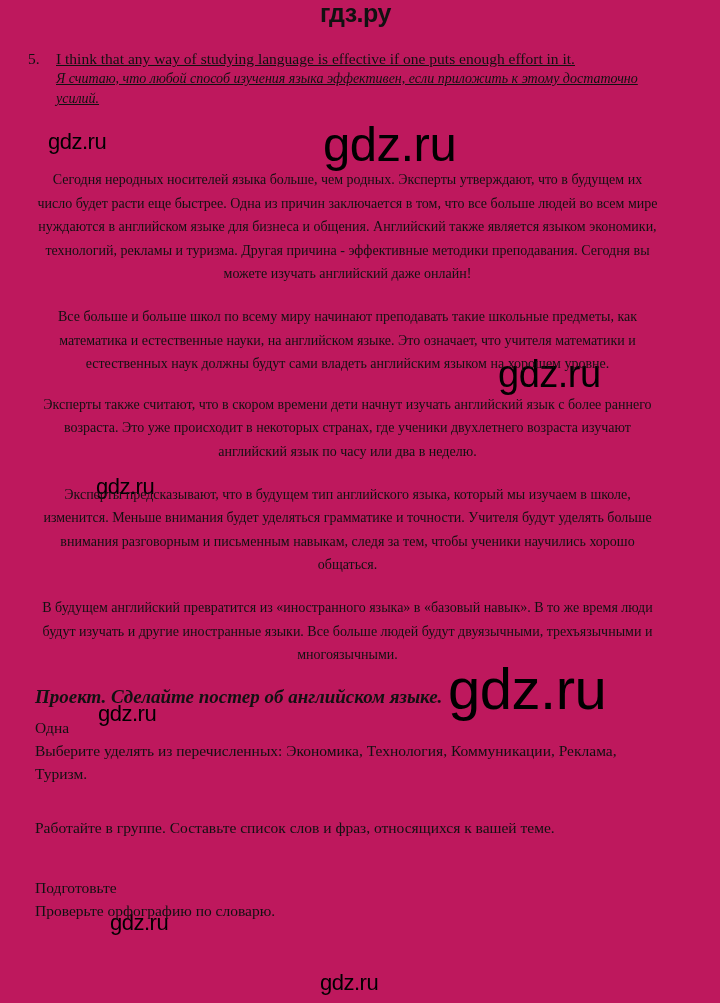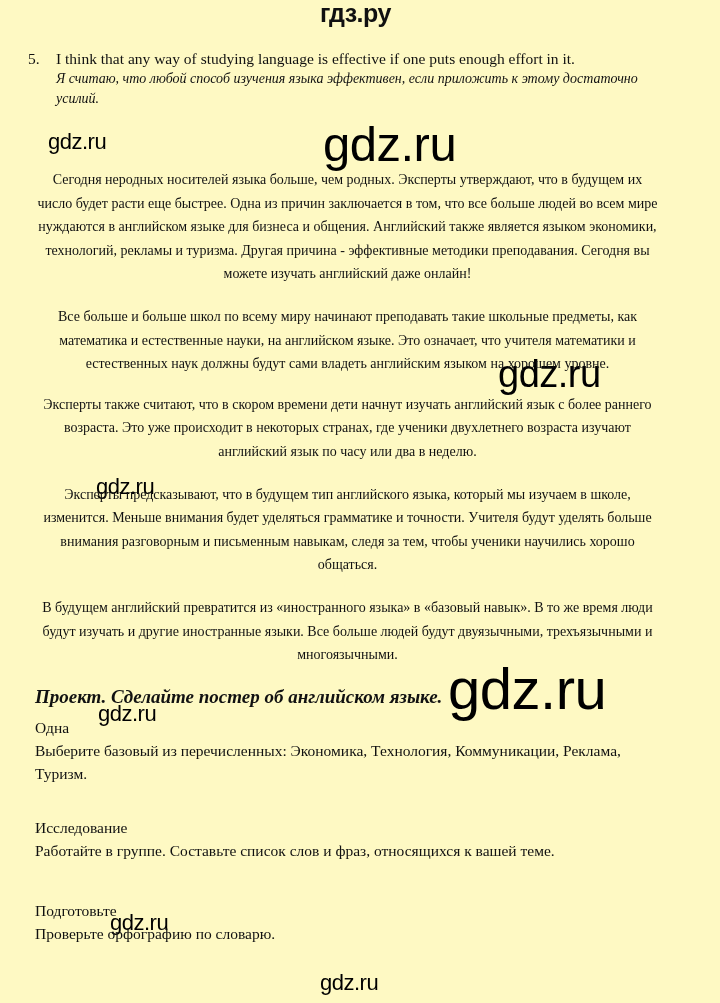--- a/index.html
+++ b/index.html
@@ -4,21 +4,21 @@
 <style>
   html, body {
     margin: 0;
     padding: 0;
     background: #ffffff;
   }
   .page {
     position: relative;
     width: 720px;
     height: 1003px;
-    background: #fef9c3;
+    background: #be185d;
     overflow: hidden;
     font-family: "Liberation Serif", "DejaVu Serif", serif;
     color: #111111;
   }
 
   
   .site-logo {
     position: absolute;
     left: 320px;
     top: 1px;
@@ -57,20 +57,21 @@
     align-items: flex-start;
   }
   .ex-num {
     width: 28px;
     flex: 0 0 28px;
     font-size: 15.5px;
     line-height: 21px;
   }
   .ex-body {
     flex: 1 1 auto;
+    text-decoration: underline;
   }
   .ex-en {
     font-size: 15.5px;
     line-height: 21px;
     margin: 0;
   }
   .ex-ru {
     font-size: 14px;
     line-height: 20px;
     font-style: italic;
@@ -141,27 +142,26 @@
     <p class="para">Сегодня неродных носителей языка больше, чем родных. Эксперты утверждают, что в будущем их число будет расти еще быстрее. Одна из причин заключается в том, что все больше людей во всем мире нуждаются в английском языке для бизнеса и общения. Английский также является языком экономики, технологий, рекламы и туризма. Другая причина - эффективные методики преподавания. Сегодня вы можете изучать английский даже онлайн!</p>
     <p class="para tight">Все больше и больше школ по всему миру начинают преподавать такие школьные предметы, как математика и естественные науки, на английском языке. Это означает, что учителя математики и естественных наук должны будут сами владеть английским языком на хорошем уровне.</p>
     <p class="para">Эксперты также считают, что в скором времени дети начнут изучать английский язык с более раннего возраста. Это уже происходит в некоторых странах, где ученики двухлетнего возраста изучают английский язык по часу или два в неделю.</p>
     <p class="para">Эксперты предсказывают, что в будущем тип английского языка, который мы изучаем в школе, изменится. Меньше внимания будет уделяться грамматике и точности. Учителя будут уделять больше внимания разговорным и письменным навыкам, следя за тем, чтобы ученики научились хорошо общаться.</p>
     <p class="para">В будущем английский превратится из «иностранного языка» в «базовый навык». В то же время люди будут изучать и другие иностранные языки. Все больше людей будут двуязычными, трехъязычными и многоязычными.</p>
 
     <div class="project-title">Проект. Сделайте постер об английском языке.</div>
 
     <div class="plan-block">
       <p class="plan-line">Одна</p>
-      <p class="plan-line">Выберите базовый из перечисленных: Экономика, Технология, Коммуникации, Реклама, Туризм.</p>
+      <p class="plan-line">Выберите уделять из перечисленных: Экономика, Технология, Коммуникации, Реклама, Туризм.</p>
     </div>
 
     <div class="spacer-sm"></div>
 
     <div class="plan-block">
-      <p class="plan-line">Исследование</p>
       <p class="plan-line">Работайте в группе. Составьте список слов и фраз, относящихся к вашей теме.</p>
     </div>
 
     <div class="spacer-md"></div>
 
     <div class="plan-block">
       <p class="plan-line">Подготовьте</p>
       <p class="plan-line">Проверьте орфографию по словарю.</p>
     </div>
 

